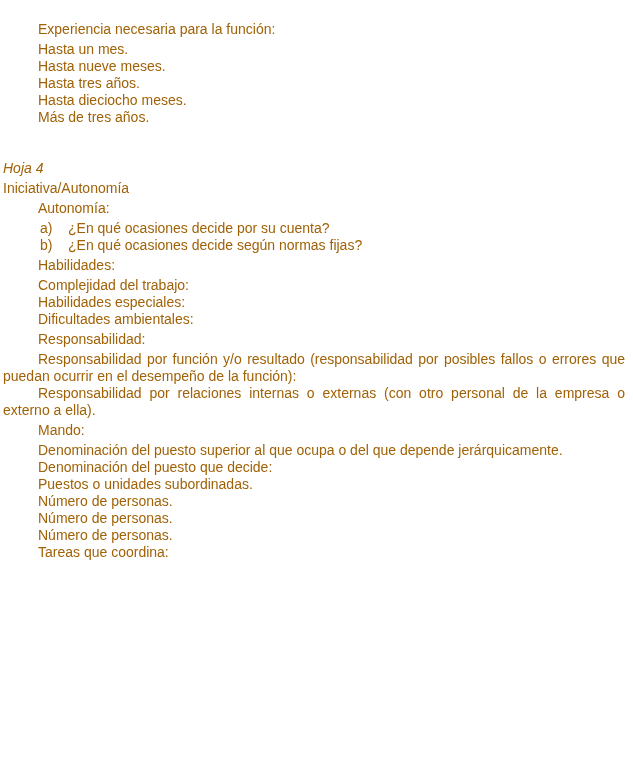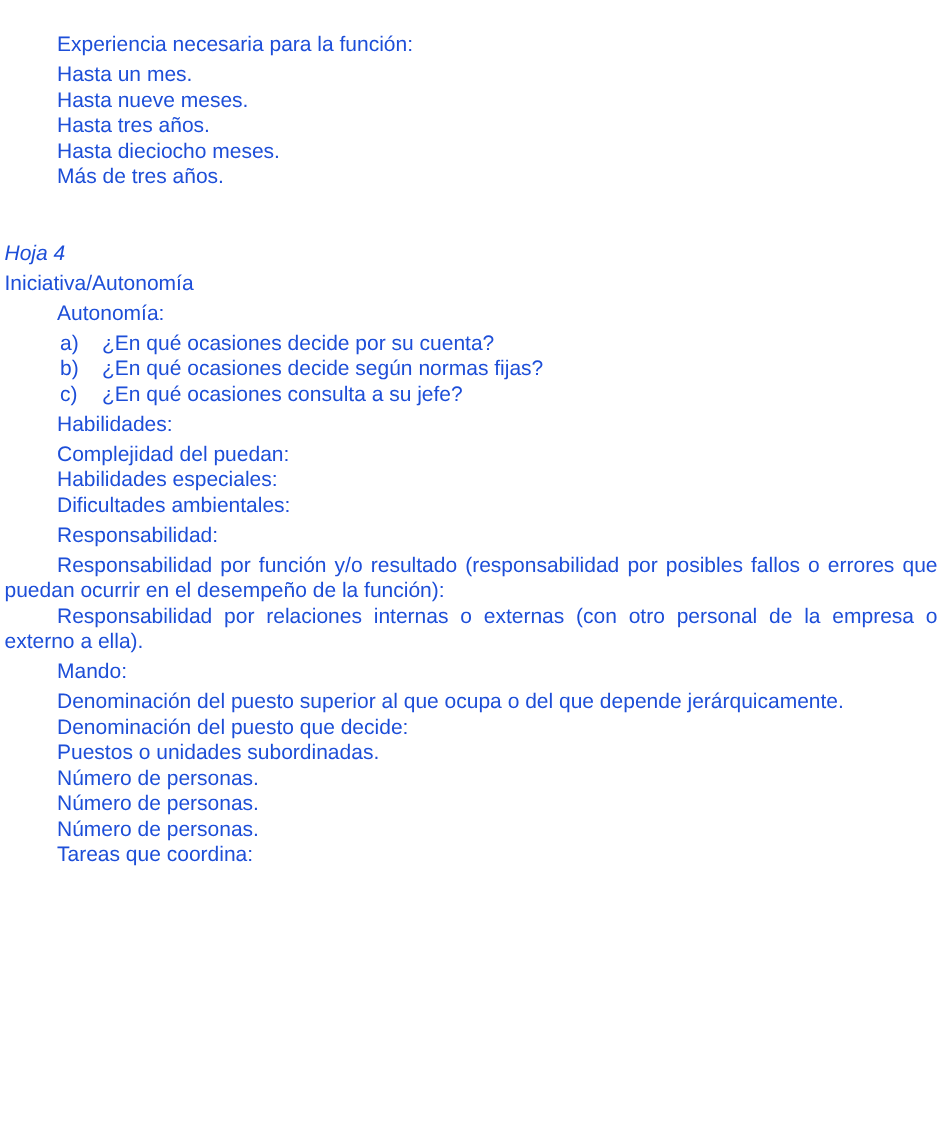--- a/index.html
+++ b/index.html
@@ -11,21 +11,21 @@
     position: relative;
     box-sizing: border-box;
     width: 633px;
     height: 744px;
     background: #ffffff;
     overflow: hidden;
     padding: 21px 8px 0 3px;
     font-family: "Liberation Sans", sans-serif;
     font-size: 14px;
     line-height: 17px;
-    color: #1d4ed8;
+    color: #a16207;
   }
   p { margin: 0; }
   .line {
     text-indent: 35px;
     white-space: nowrap;
   }
   .jpara {
     text-align: justify;
     text-indent: 35px;
   }
@@ -63,27 +63,26 @@
 
   <p class="center italic gap2">Hoja 4</p>
 
   <p class="center gap1">Iniciativa/Autonomía</p>
 
   <p class="line gap1">Autonomía:</p>
 
   <div class="gap1">
     <p class="qline"><span class="marker">a)</span><span>¿En qué ocasiones decide por su cuenta?</span></p>
     <p class="qline"><span class="marker">b)</span><span>¿En qué ocasiones decide según normas fijas?</span></p>
-    <p class="qline"><span class="marker">c)</span><span>¿En qué ocasiones consulta a su jefe?</span></p>
   </div>
 
   <p class="line gap1">Habilidades:</p>
 
   <div class="gap1">
-    <p class="line">Complejidad del puedan:</p>
+    <p class="line">Complejidad del trabajo:</p>
     <p class="line">Habilidades especiales:</p>
     <p class="line">Dificultades ambientales:</p>
   </div>
 
   <p class="line gap1">Responsabilidad:</p>
 
   <div class="gap1">
     <p class="jpara">Responsabilidad por función y/o resultado (responsabilidad por posibles fallos o errores que puedan ocurrir en el desempeño de la función):</p>
     <p class="jpara">Responsabilidad por relaciones internas o externas (con otro personal de la empresa o externo a ella).</p>
   </div>

